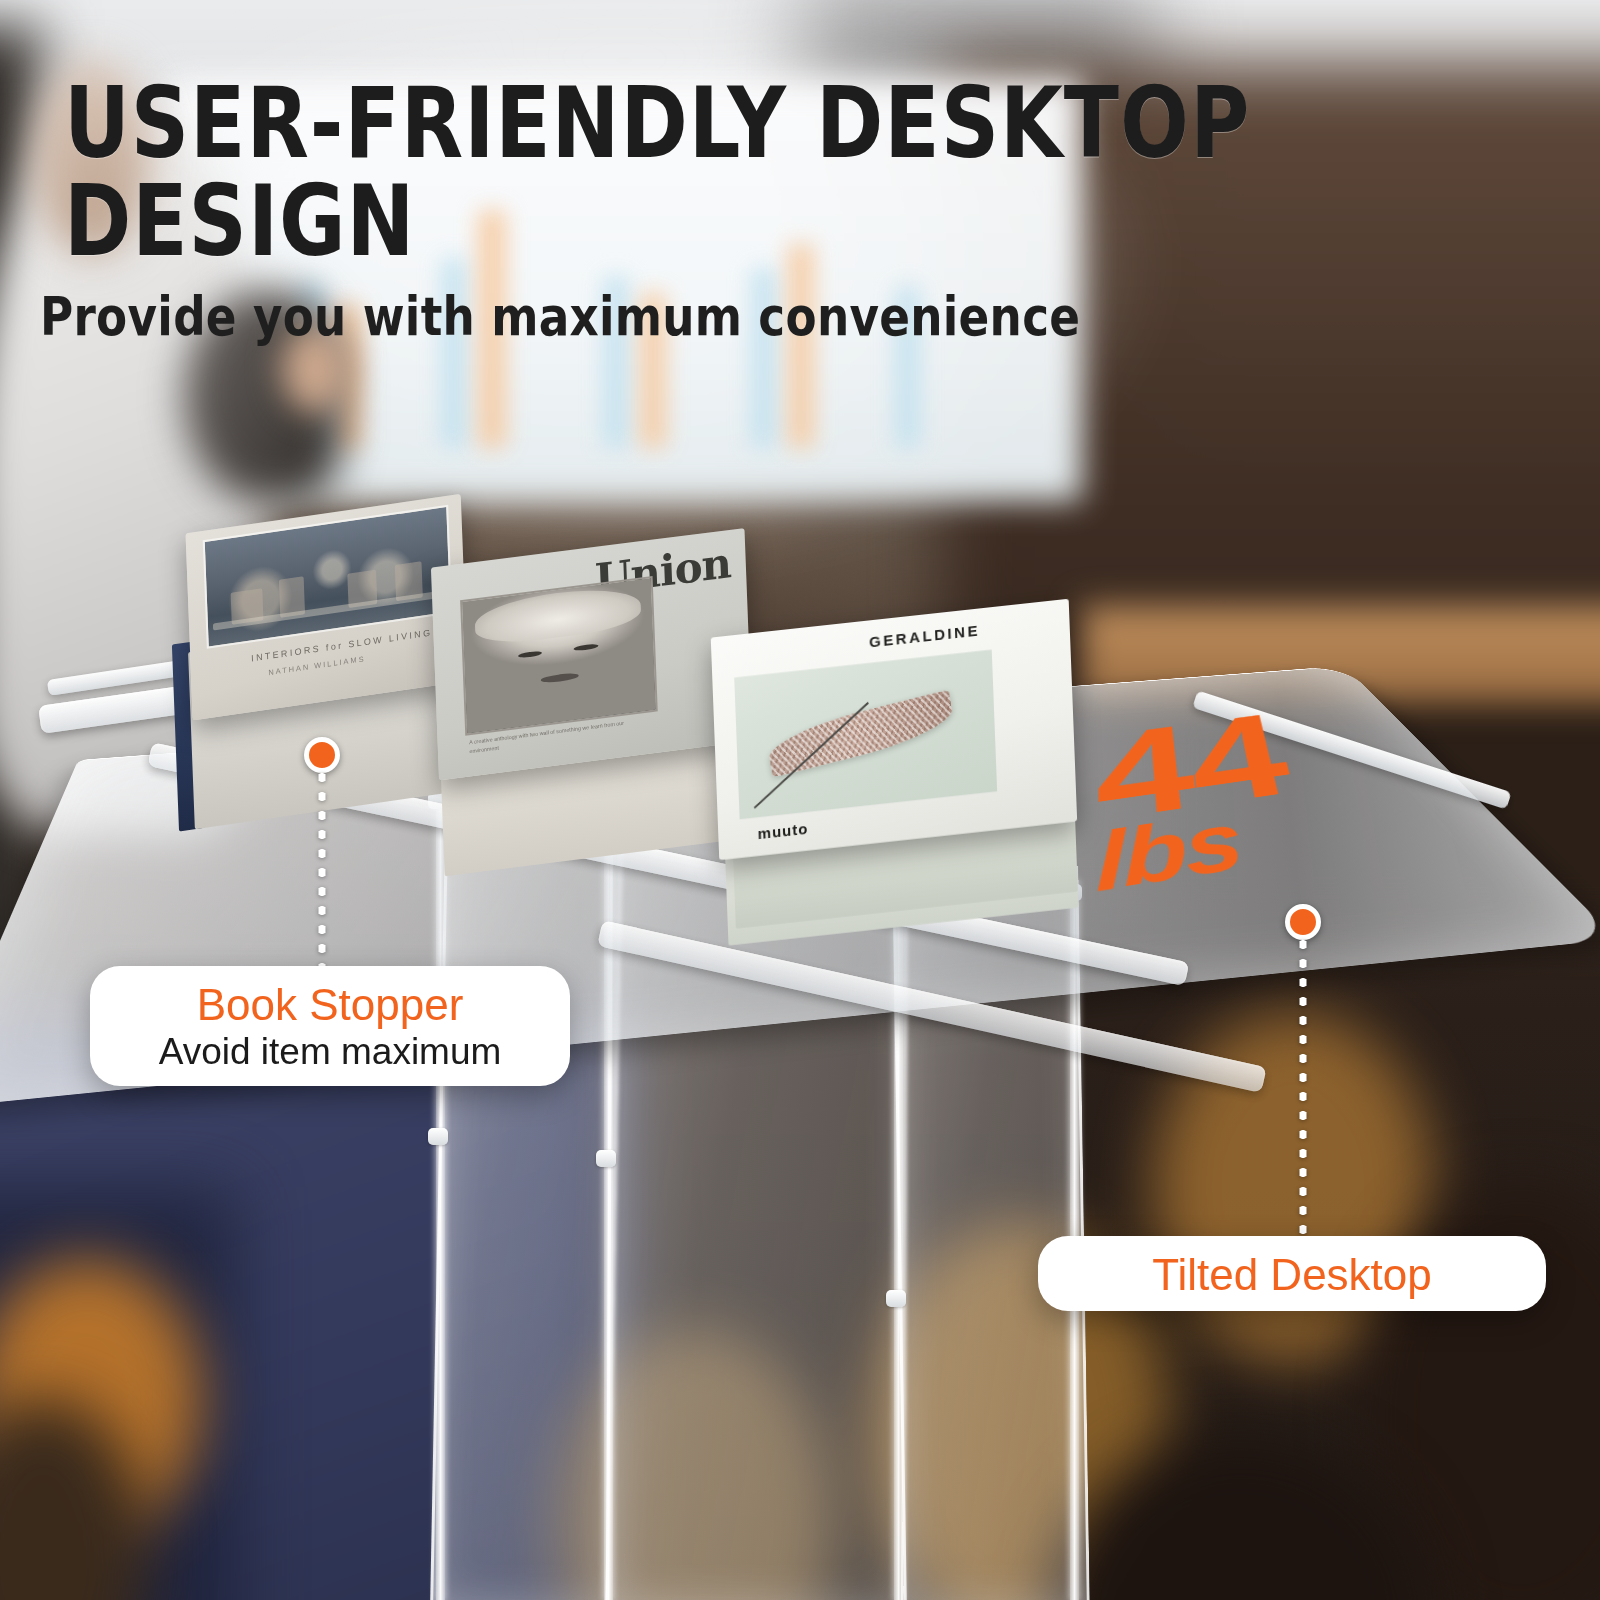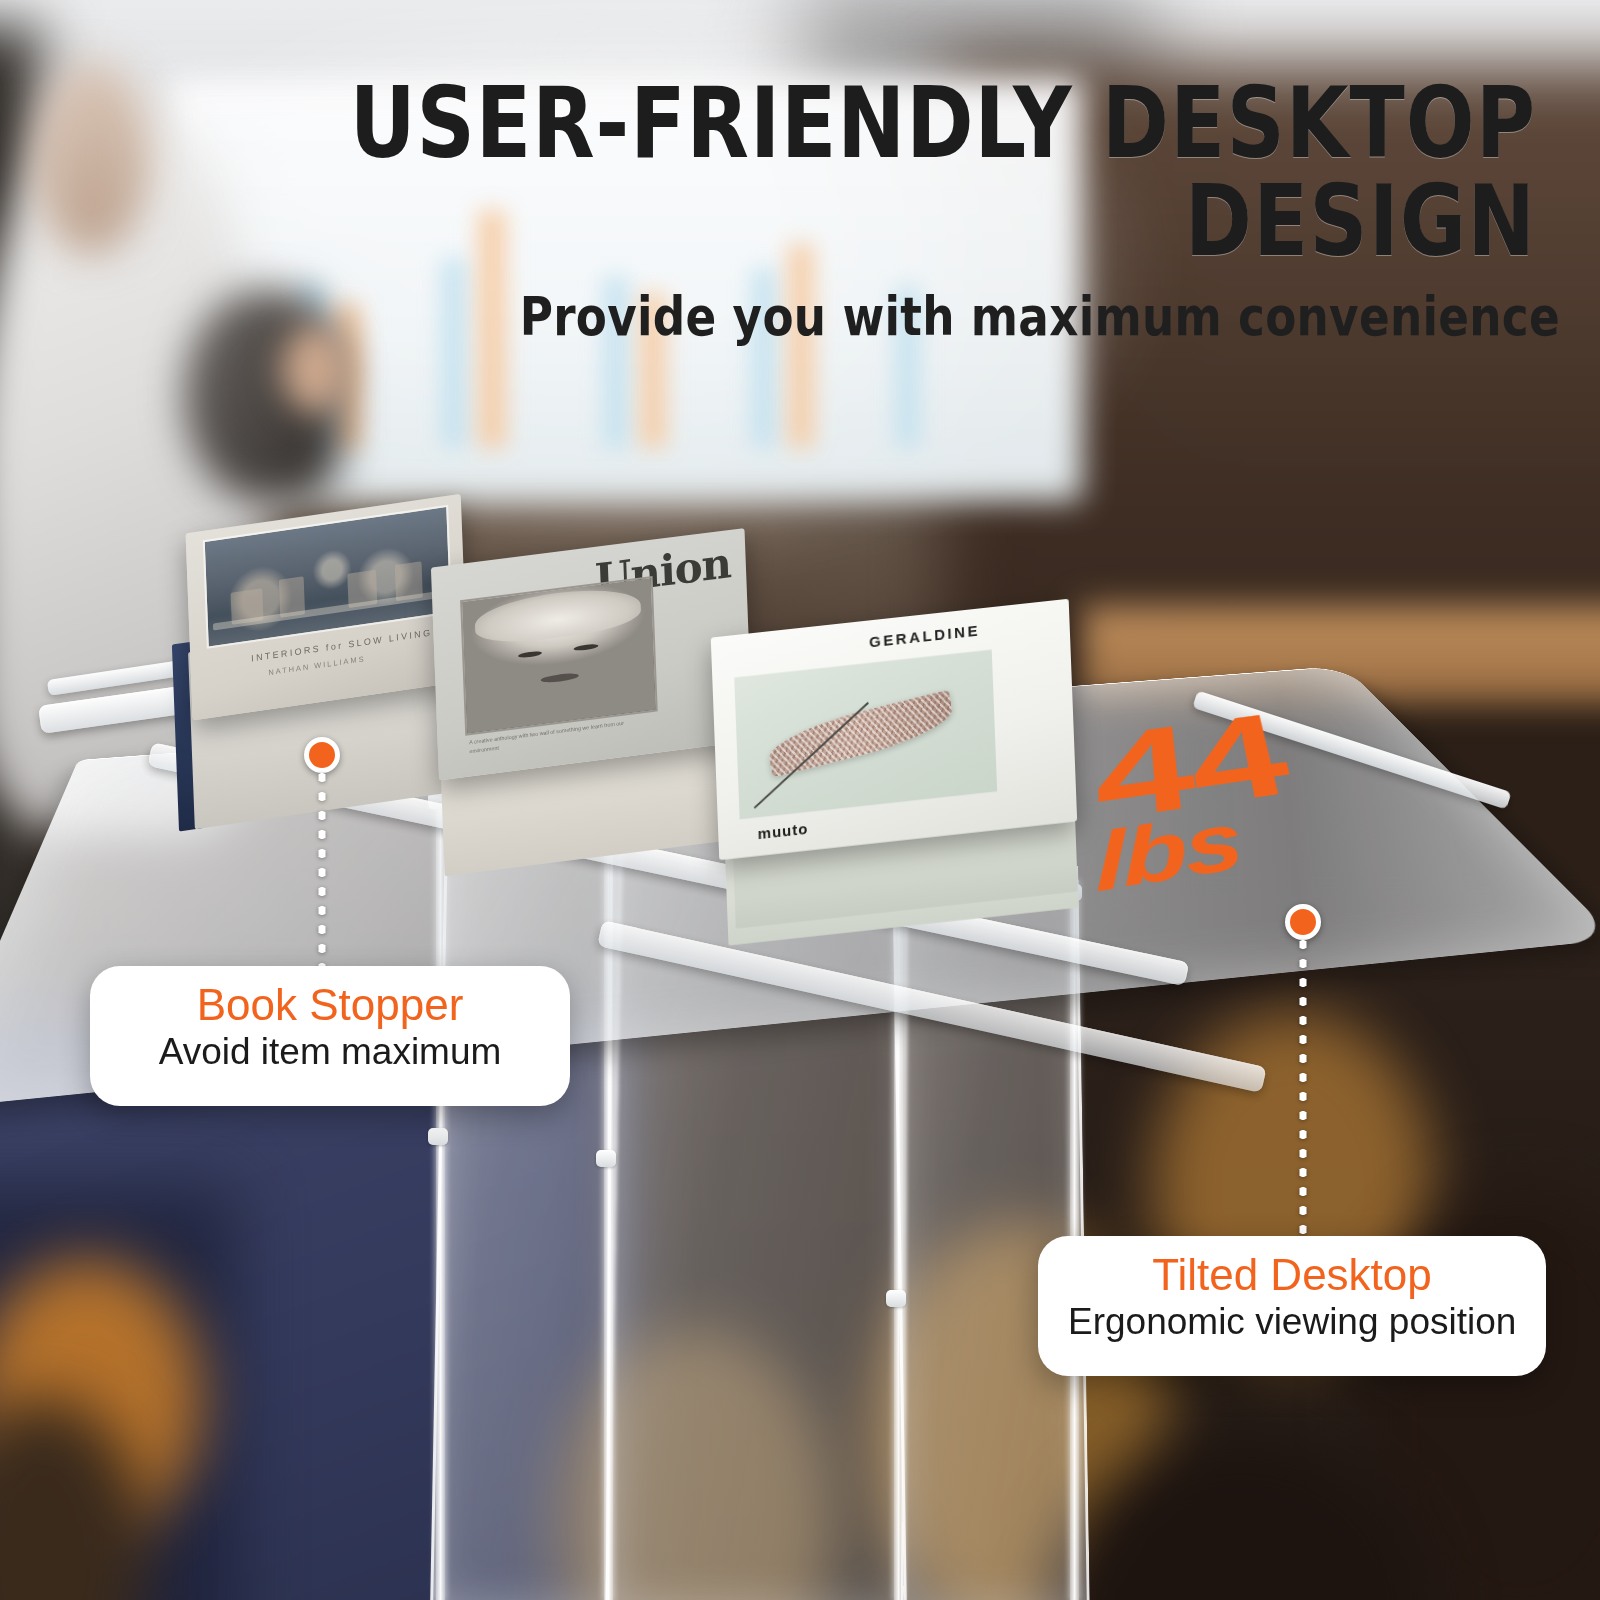--- a/index.html
+++ b/index.html
@@ -219,33 +219,33 @@
   .leader{
     position:absolute;width:7px;
     background-image:radial-gradient(circle,#ffffff 42%,rgba(255,255,255,0) 46%);
     background-size:7px 19px;background-repeat:repeat-y;
     transform:translateX(-50%);
     filter:drop-shadow(0 1px 2px rgba(0,0,0,.35));
   }
   .callout{
     position:absolute;background:#ffffff;border-radius:30px;
     box-shadow:0 10px 30px rgba(0,0,0,.30);
-    text-align:center;padding:14px 30px 32px;
+    text-align:center;padding:14px 30px 12px;
   }
   .callout .ttl{
     color:#F2641E;font-size:44px;font-weight:400;line-height:1.12;
     white-space:nowrap;
   }
   .callout .sub{
     color:#1b1b1b;font-size:37px;font-weight:400;line-height:1.18;
     white-space:nowrap;margin-top:1px;
   }
 
   
-  .head-wrap{position:absolute;left:0;top:0;width:1600px;text-align:right;}
+  .head-wrap{position:absolute;left:0;top:0;width:1600px;text-align:left;}
   .h1{
     font-family:"DejaVu Sans Condensed","Liberation Sans Narrow","Liberation Sans",sans-serif;
     font-weight:700;font-size:98px;letter-spacing:1px;color:#1d1d1d;
     transform:scaleX(.92);transform-origin:center;
     margin-top:74px;line-height:1;
     text-shadow:0 1px 0 rgba(255,255,255,.35);
   }
   .h2{
     font-family:"DejaVu Sans Condensed","Liberation Sans Narrow","Liberation Sans",sans-serif;
     font-weight:700;font-size:53px;color:#1f1f1f;letter-spacing:.3px;
@@ -389,21 +389,20 @@
   <div class="leader" style="left:322px;top:768px;height:200px;"></div>
   <div class="callout" style="left:90px;top:966px;width:420px;">
     <div class="ttl">Book Stopper</div>
     <div class="sub">Avoid item maximum</div>
   </div>
 
   <div class="dot" style="left:1303px;top:922px;"></div>
   <div class="leader" style="left:1303px;top:935px;height:300px;"></div>
   <div class="callout" style="left:1038px;top:1236px;width:448px;">
     <div class="ttl">Tilted Desktop</div>
-    <div class="sub">Ergonomic viewing position</div>
   </div>
 
   <div class="head-wrap">
     <div class="h1">USER-FRIENDLY DESKTOP DESIGN</div>
     <div class="h2">Provide you with maximum convenience</div>
   </div>
 
 </div>
 
 </body></html>

